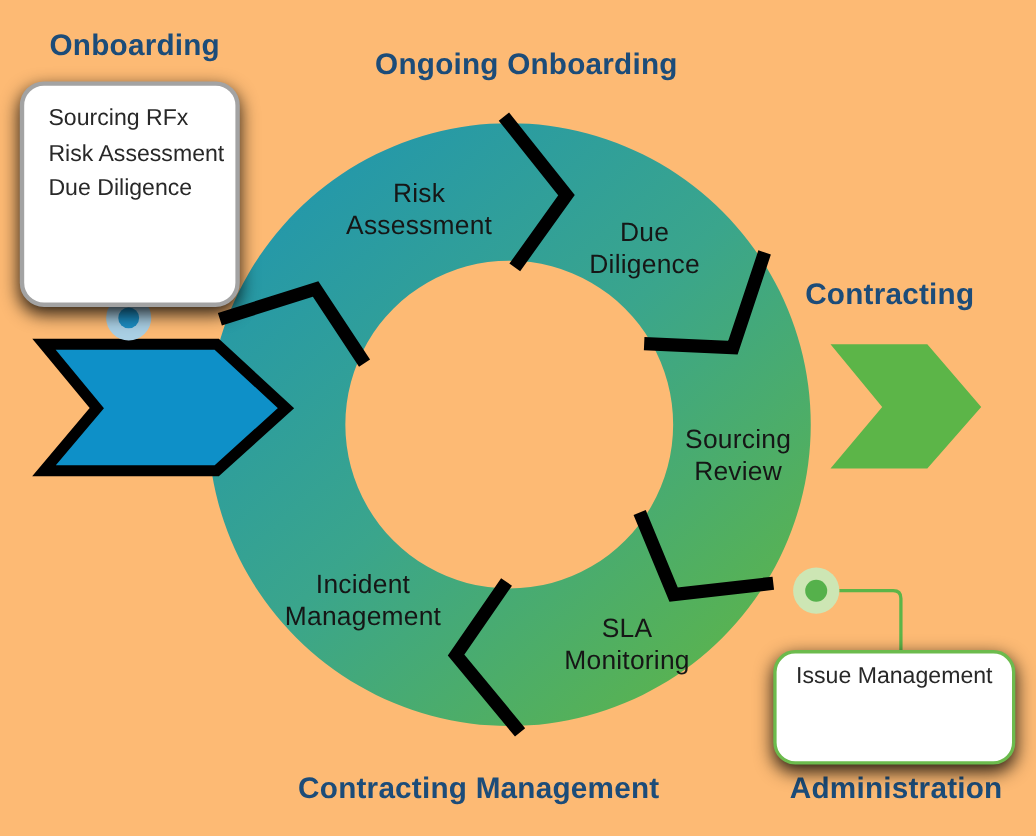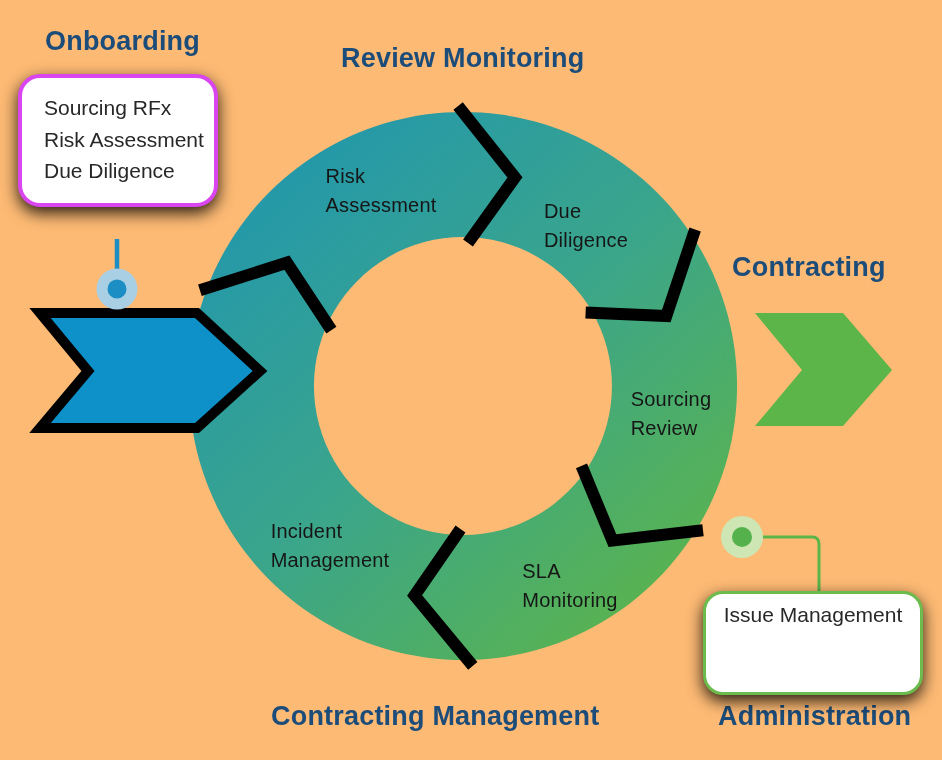--- a/index.html
+++ b/index.html
@@ -7,30 +7,30 @@
     position:relative;width:942px;height:760px;background:#fdba74;
     font-family:"Liberation Sans", sans-serif;overflow:hidden;
   }
   .stage svg{position:absolute;left:0;top:0;}
   .heading{
     position:absolute;font-weight:bold;font-size:27px;line-height:30px;
     color:#1C4C79;letter-spacing:0.2px;white-space:nowrap;
   }
   .segment-label{
     position:absolute;transform:translate(-50%,-50%);
-    font-size:20px;line-height:29px;color:#161616;text-align:left;
+    font-size:24px;line-height:29px;color:#161616;text-align:center;
     white-space:pre-line;letter-spacing:0.2px;
   }
   .callout{
     position:absolute;background:#ffffff;box-sizing:border-box;
     box-shadow:0 6px 16px rgba(0,0,0,0.85);
   }
   .callout.onboarding{
-    left:18px;top:74px;width:200px;height:133px;
-    border:4px solid #d946ef;border-radius:22px;
+    left:18px;top:74px;width:200px;height:205px;
+    border:4px solid #a3a3a3;border-radius:22px;
     padding:14px 0 0 22px;
   }
   .callout.onboarding .callout-item{
     font-size:21px;line-height:31.5px;color:#282828;white-space:nowrap;
   }
   .callout.administration{
     left:703px;top:591px;width:220px;height:104px;
     border:3.5px solid #6CBB4D;border-radius:20px;
     padding-top:4px;text-align:center;
   }
@@ -67,21 +67,21 @@
     <line x1="117" y1="239" x2="117" y2="289" stroke="#1C8EC4" stroke-width="4.5"></line>
     <circle cx="117" cy="289" r="20.5" fill="#A9CFE4"></circle>
     <circle cx="117" cy="289" r="9.5" fill="#1C8EC4"></circle>
 
     <path d="M763,537 L812,537 Q819,537 819,544 L819,592" fill="none" stroke="#5CB548" stroke-width="3"></path>
     <circle cx="742" cy="537" r="21" fill="#CDE6B4"></circle>
     <circle cx="742" cy="537" r="10" fill="#55B14B"></circle>
   </svg>
 
   <div class="heading" style="left:45px;top:26px">Onboarding</div>
-  <div class="heading" style="left:341px;top:43px">Review Monitoring</div>
+  <div class="heading" style="left:341px;top:43px">Ongoing Onboarding</div>
   <div class="heading" style="left:732px;top:252px">Contracting</div>
   <div class="heading" style="left:271px;top:701px">Contracting Management</div>
   <div class="heading" style="left:718px;top:701px">Administration</div>
 
   <div class="segment-label" style="left:381px;top:191px">Risk
 Assessment</div>
   <div class="segment-label" style="left:586px;top:226px">Due
 Diligence</div>
   <div class="segment-label" style="left:671px;top:414px">Sourcing
 Review</div>

